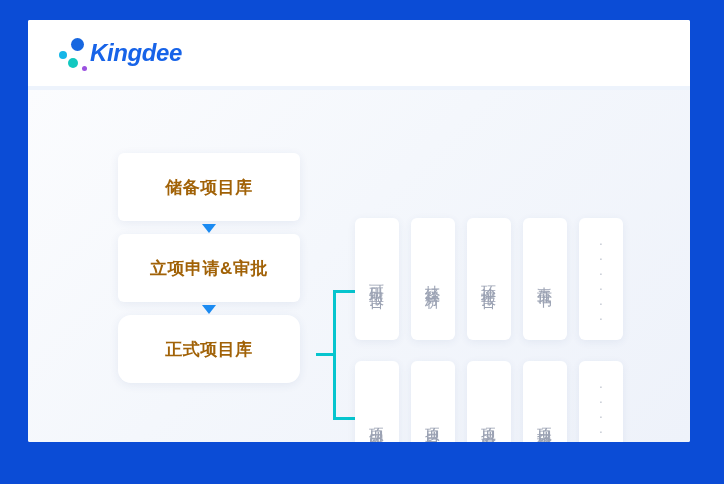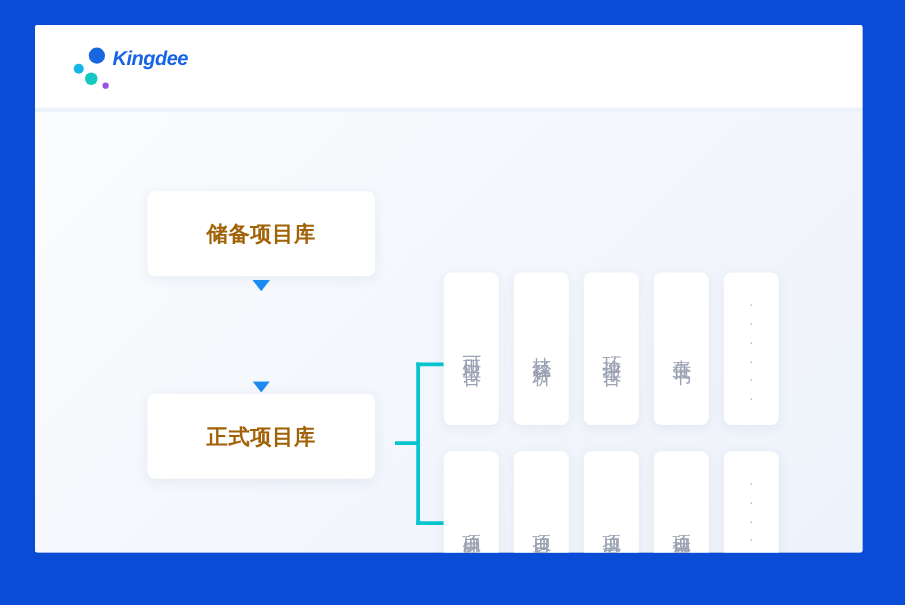--- a/index.html
+++ b/index.html
@@ -50,21 +50,21 @@
   .logo-marks { position:absolute; left:0; top:0; width:36px; height:36px; }
   .dot { position:absolute; border-radius:50%; }
   .dot-a { left:17px;  top:4px;  width:13px; height:13px; background:#1767E0; }
   .dot-b { left:5px;   top:17px; width:8px;  height:8px;  background:#15B6E8; }
   .dot-c { left:14px;  top:24px; width:10px; height:10px; background:#12C8C0; }
   .dot-d { left:28px;  top:32px; width:5px;  height:5px;  background:#9B51E0; }
 
   .logo-word {
     position:absolute;
     left:36px; top:5px;
-    font-size:16px;
+    font-size:24px;
     font-weight:bold;
     font-style:italic;
     letter-spacing:-0.4px;
     color:#1763E8;
     font-family:"Liberation Sans","DejaVu Sans",sans-serif;
   }
 
   
   .canvas {
     position:absolute;
@@ -82,21 +82,21 @@
     width:182px; height:68px;
     background:#ffffff;
     border-radius:6px;
     box-shadow:0 2px 10px rgba(40,70,130,0.08);
     display:flex;
     align-items:center;
     justify-content:center;
   }
   .flow-box-1 { top:0px; }
   .flow-box-2 { top:81px; }
-  .flow-box-3 { top:162px; }
+  .flow-box-3 { top:162px;border-radius:13px; }
 
   .flow-label {
     font-size:17px;
     font-weight:bold;
     color:#a16207;
     letter-spacing:0.5px;
     white-space:nowrap;
   }
 
   .flow-arrow {
@@ -190,20 +190,23 @@
     <div class="canvas" data-interactable="false">
 
       <div class="flow" data-interactable="false">
 
         <div class="flow-box flow-box-1" data-interactable="true">
           <span class="flow-label" data-interactable="false">储备项目库</span>
         </div>
 
         <div class="flow-arrow flow-arrow-1" data-interactable="false"></div>
 
+        <div class="flow-box flow-box-2" data-interactable="true">
+          <span class="flow-label" data-interactable="false">立项申请&amp;审批</span>
+        </div>
 
         <div class="flow-arrow flow-arrow-2" data-interactable="false"></div>
 
         <div class="flow-box flow-box-3" data-interactable="true">
           <span class="flow-label" data-interactable="false">正式项目库</span>
         </div>
 
       </div>
 
       <div class="bracket-stem" data-interactable="false"></div>

